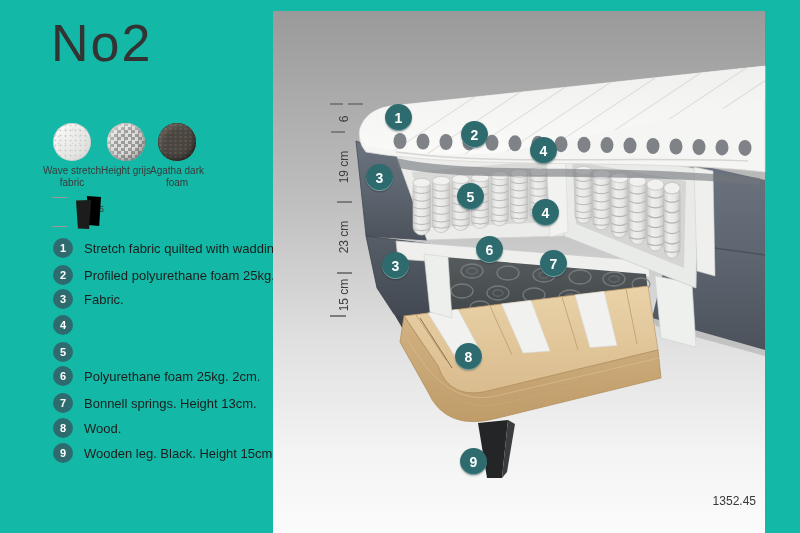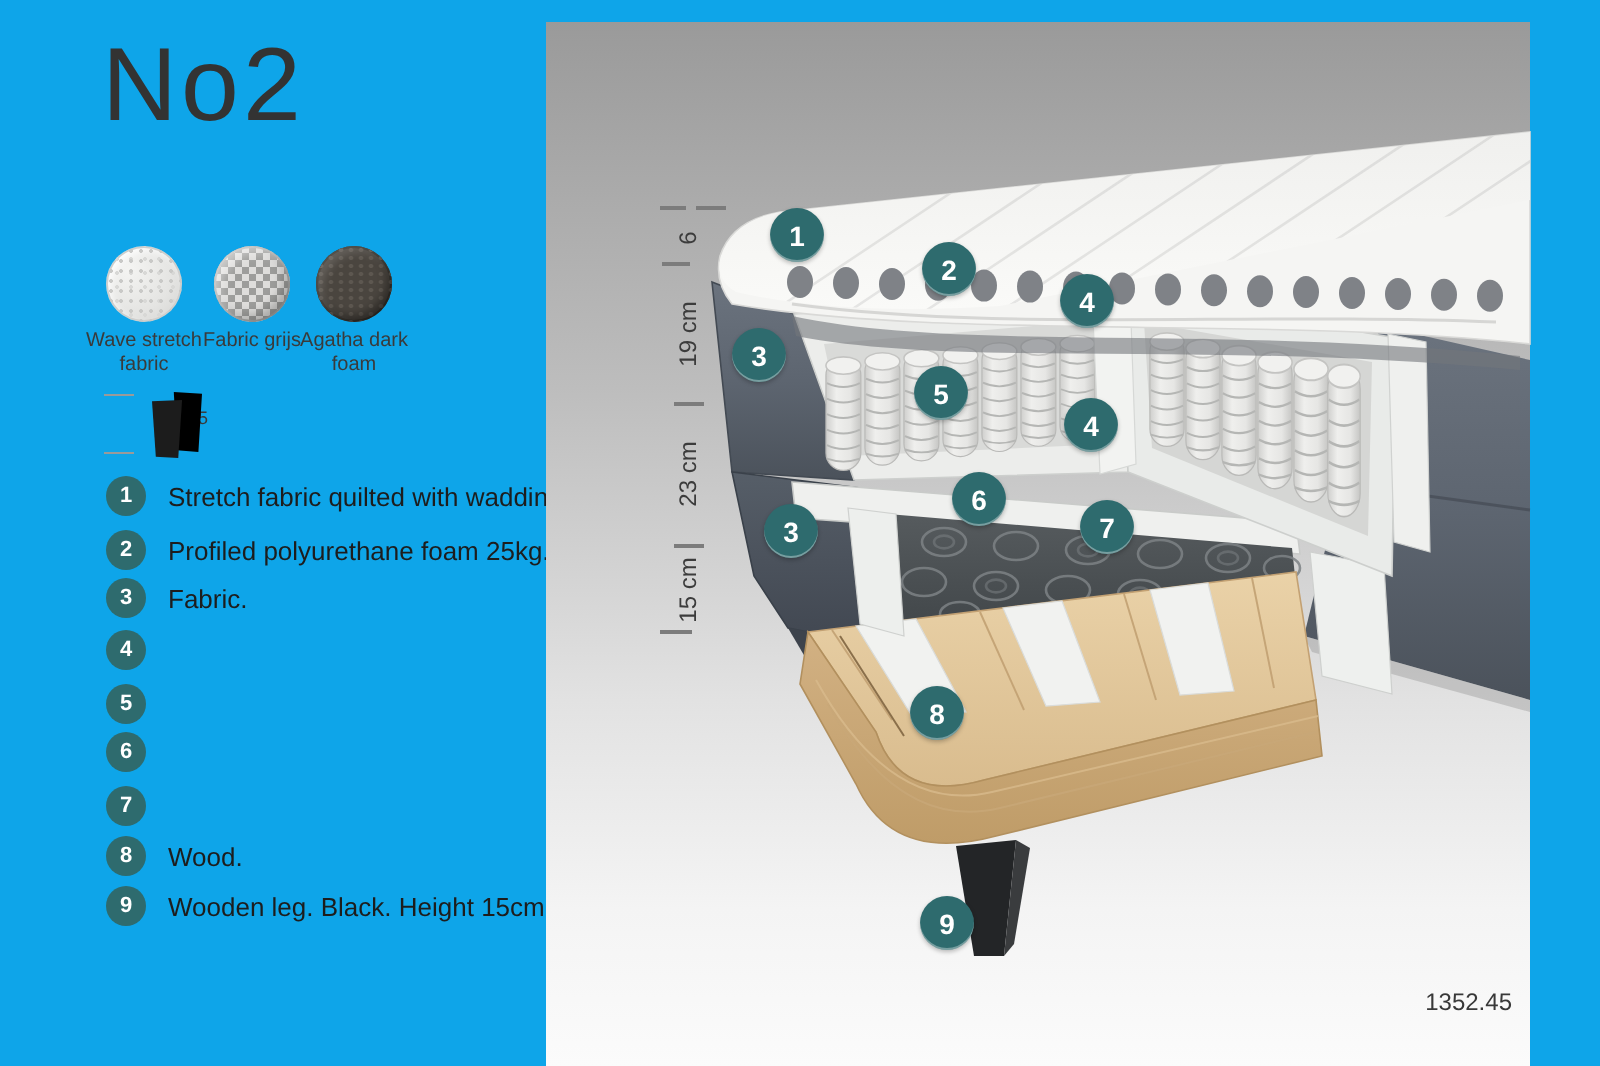--- a/index.html
+++ b/index.html
@@ -3,21 +3,21 @@
 <meta charset="utf-8">
 <style>
   :root{
     --accent:#2e6b6e;
     --slate:#5d6570;
     --wood:#e2c89c;
   }
   html,body{margin:0;padding:0;background:#fff;}
   .stage{
     position:relative;width:800px;height:533px;overflow:hidden;
-    background:#0ea5e9;
+    background:#14b8a6;
     font-family:"Liberation Sans", sans-serif;
     color:#222;
   }
   
   .page-title{
     position:absolute;left:51px;top:16px;
     font-size:52px;font-weight:300;letter-spacing:2px;color:#333;line-height:1.05;
   }
   .page-subtitle{
     position:absolute;left:53px;top:75px;
@@ -88,21 +88,21 @@
 <body>
 
 <div class="stage">
 
   <div class="page-title">No2</div>
 
   <div class="swatch s0"></div>
   <div class="swatch s1"></div>
   <div class="swatch s2"></div>
   <div class="swatch-label l0">Wave stretch fabric</div>
-  <div class="swatch-label l1">Fabric grijs</div>
+  <div class="swatch-label l1">Height grijs</div>
   <div class="swatch-label l2">Agatha dark foam</div>
 
   <div class="legicon">
     <div class="tick t"></div>
     <div class="num">15</div>
     <div class="tick b"></div>
     <div class="block back"></div>
     <div class="block front"></div>
   </div>
 
@@ -119,23 +119,25 @@
     <span class="legend-text">Fabric.</span>
   </div>
   <div class="legend-row" style="top:315px">
     <span class="legend-num">4</span>
   </div>
   <div class="legend-row" style="top:342px">
     <span class="legend-num">5</span>
   </div>
   <div class="legend-row" style="top:366px">
     <span class="legend-num">6</span>
+    <span class="legend-text">Polyurethane foam 25kg. 2cm.</span>
   </div>
   <div class="legend-row" style="top:393px">
     <span class="legend-num">7</span>
+    <span class="legend-text">Bonnell springs. Height 13cm.</span>
   </div>
   <div class="legend-row" style="top:418px">
     <span class="legend-num">8</span>
     <span class="legend-text">Wood.</span>
   </div>
   <div class="legend-row" style="top:443px">
     <span class="legend-num">9</span>
     <span class="legend-text">Wooden leg. Black. Height 15cm.</span>
   </div>
 

